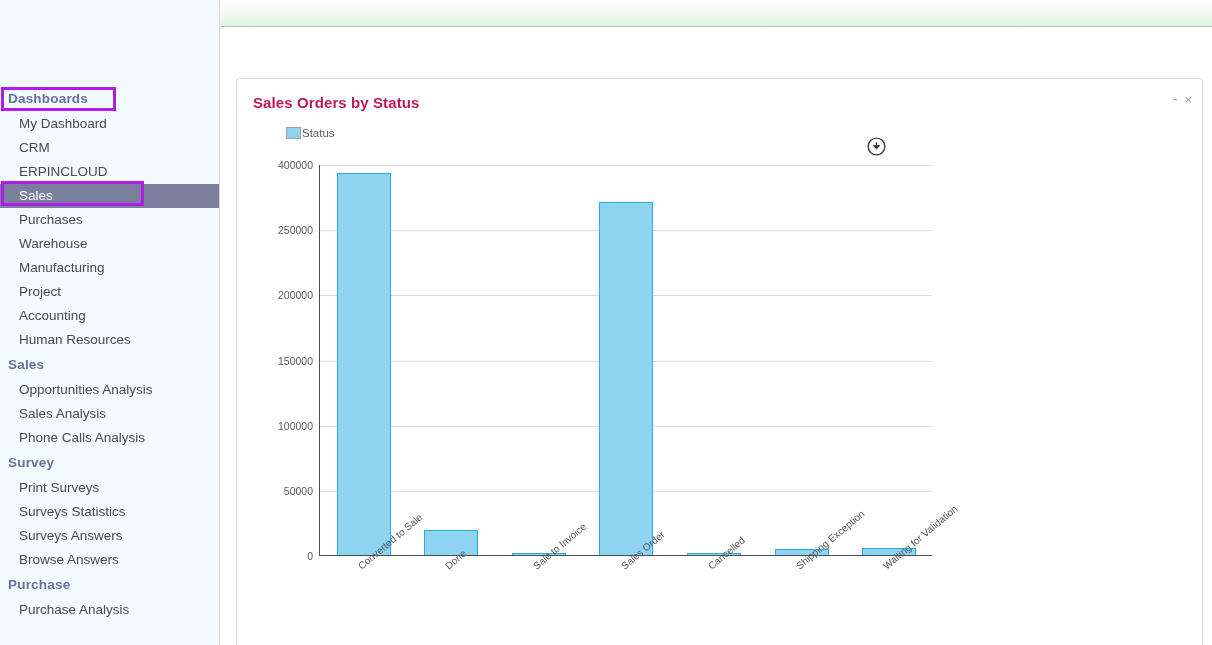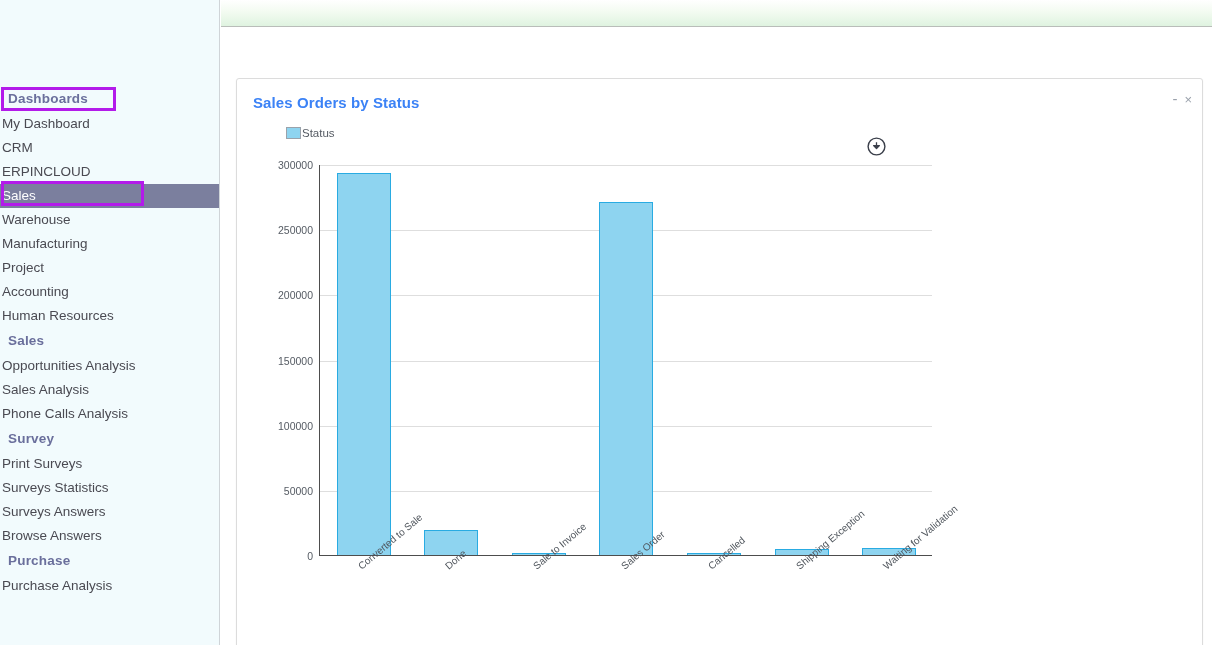--- a/index.html
+++ b/index.html
@@ -26,21 +26,21 @@
     font-weight: bold;
     color: #6a6f9c;
     padding: 4px 0 4px 8px;
     line-height: 18px;
     letter-spacing: .2px;
     position: relative;
   }
   .nav-item {
     font-size: 13.5px;
     color: #4a4a52;
-    padding: 5px 0 5px 2px;
+    padding: 5px 0 5px 19px;
     line-height: 14px;
     position: relative;
     white-space: nowrap;
   }
   .nav-item.selected {
     background: #7b7f9e;
     color: #ffffff;
   }
   .annot-box {
     position: absolute;
@@ -75,21 +75,21 @@
     width: 967px; height: 580px;
     background: #ffffff;
     border: 1px solid #dcdcdc;
     border-radius: 3px;
     box-shadow: 0 1px 2px rgba(0,0,0,0.05);
   }
   #panel-title {
     position: absolute;
     left: 16px; top: 15px;
     font-size: 15px; font-weight: bold;
-    color: #3b82f6;
+    color: #be185d;
     letter-spacing: .1px;
   }
   #panel-controls {
     position: absolute;
     right: 10px; top: 14px;
     display: flex; align-items: center; gap: 7px;
     color: #9aa1ab;
   }
   .ctl { font-size: 13px; line-height: 13px; cursor: pointer; color: #9aa1ab; }
   .ctl.minimize { font-size: 15px; position: relative; top: -1px; }
@@ -174,20 +174,21 @@
 
 <div id="app">
 
   <div id="sidebar">
     <div id="nav-list">
         <div class="nav-group-title">Dashboards</div>
         <div class="nav-item">My Dashboard</div>
         <div class="nav-item">CRM</div>
         <div class="nav-item">ERPINCLOUD</div>
         <div class="nav-item selected">Sales</div>
+        <div class="nav-item">Purchases</div>
         <div class="nav-item">Warehouse</div>
         <div class="nav-item">Manufacturing</div>
         <div class="nav-item">Project</div>
         <div class="nav-item">Accounting</div>
         <div class="nav-item">Human Resources</div>
         <div class="nav-group-title">Sales</div>
         <div class="nav-item">Opportunities Analysis</div>
         <div class="nav-item">Sales Analysis</div>
         <div class="nav-item">Phone Calls Analysis</div>
         <div class="nav-group-title">Survey</div>
@@ -234,21 +235,21 @@
             <div class="ytick-label" style="top: 325.833px;">50000</div>
             <div class="gridline" style="top: 260.667px;"></div>
             <div class="ytick-label" style="top: 260.667px;">100000</div>
             <div class="gridline" style="top: 195.5px;"></div>
             <div class="ytick-label" style="top: 195.5px; margin-left: 8px;">150000</div>
             <div class="gridline" style="top: 130.333px;"></div>
             <div class="ytick-label" style="top: 130.333px; text-align: center;">200000</div>
             <div class="gridline" style="top: 65.1667px;"></div>
             <div class="ytick-label" style="top: 65.1667px;">250000</div>
             <div class="gridline" style="top: 0px;"></div>
-            <div class="ytick-label" style="top: 0px;">300000</div>
+            <div class="ytick-label" style="top: 0px;">400000</div>
             <div class="bar-slot" style="left: 0px; width: 87.5714px;">
               <div class="bar" title="Converted to Sale: 293000" style="height: 381.877px;"></div>
             </div>
             <div class="xtick-label" style="left: 35.7857px;">Converted to Sale</div>
             <div class="bar-slot" style="left: 87.5714px; width: 87.5714px;">
               <div class="bar" title="Done: 19200" style="height: 25.024px;"></div>
             </div>
             <div class="xtick-label" style="left: 123.357px;">Done</div>
             <div class="bar-slot" style="left: 175.143px; width: 87.5714px;">
               <div class="bar" title="Sale to Invoice: 500" style="height: 2px;"></div>

